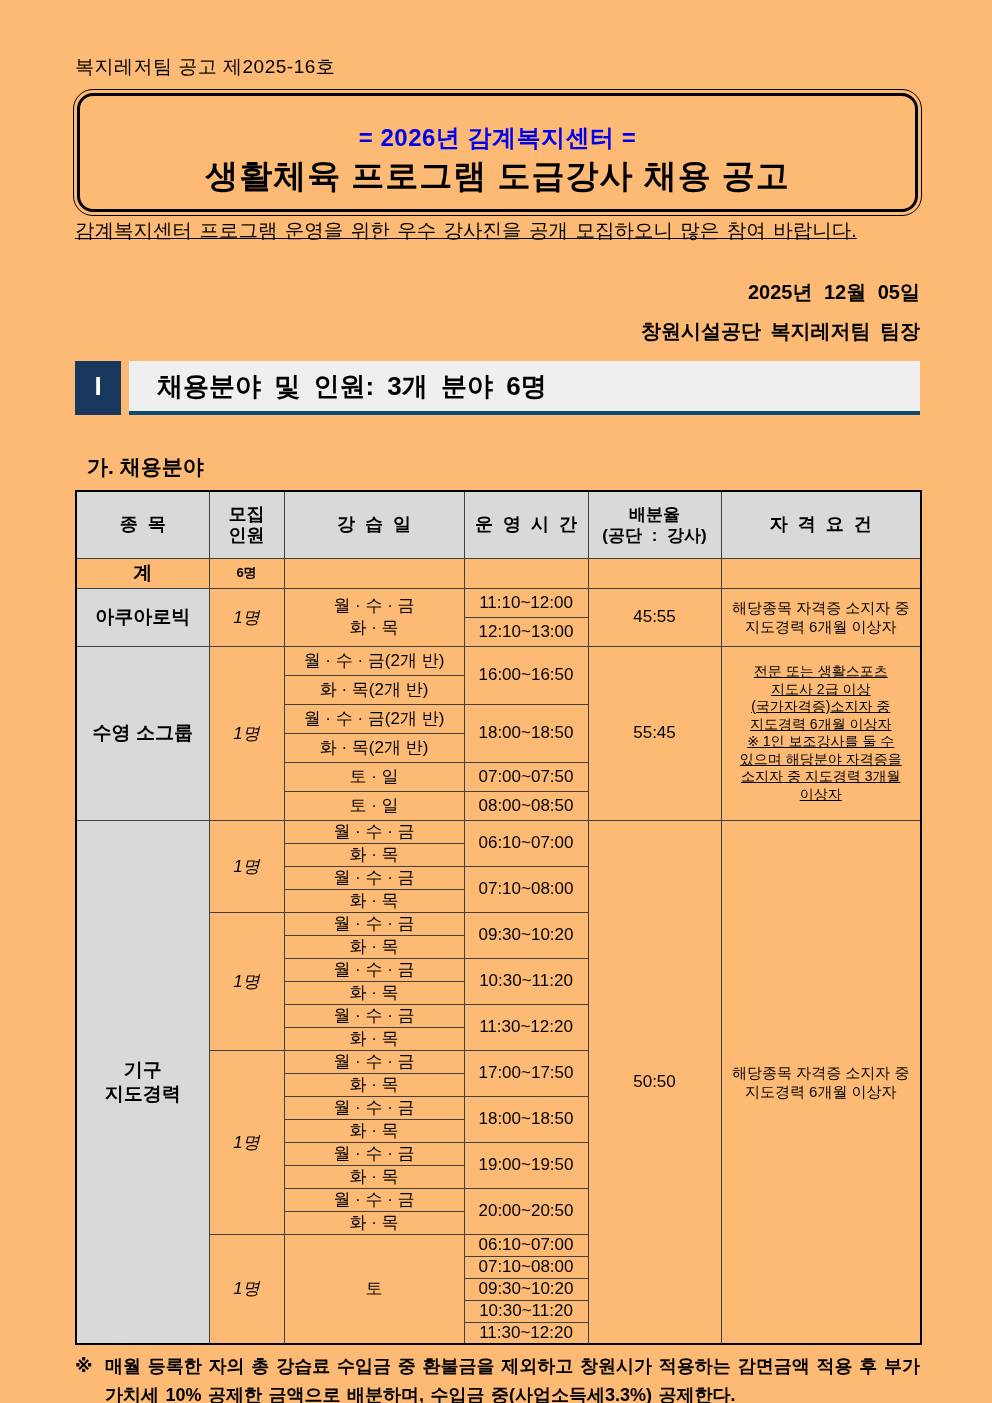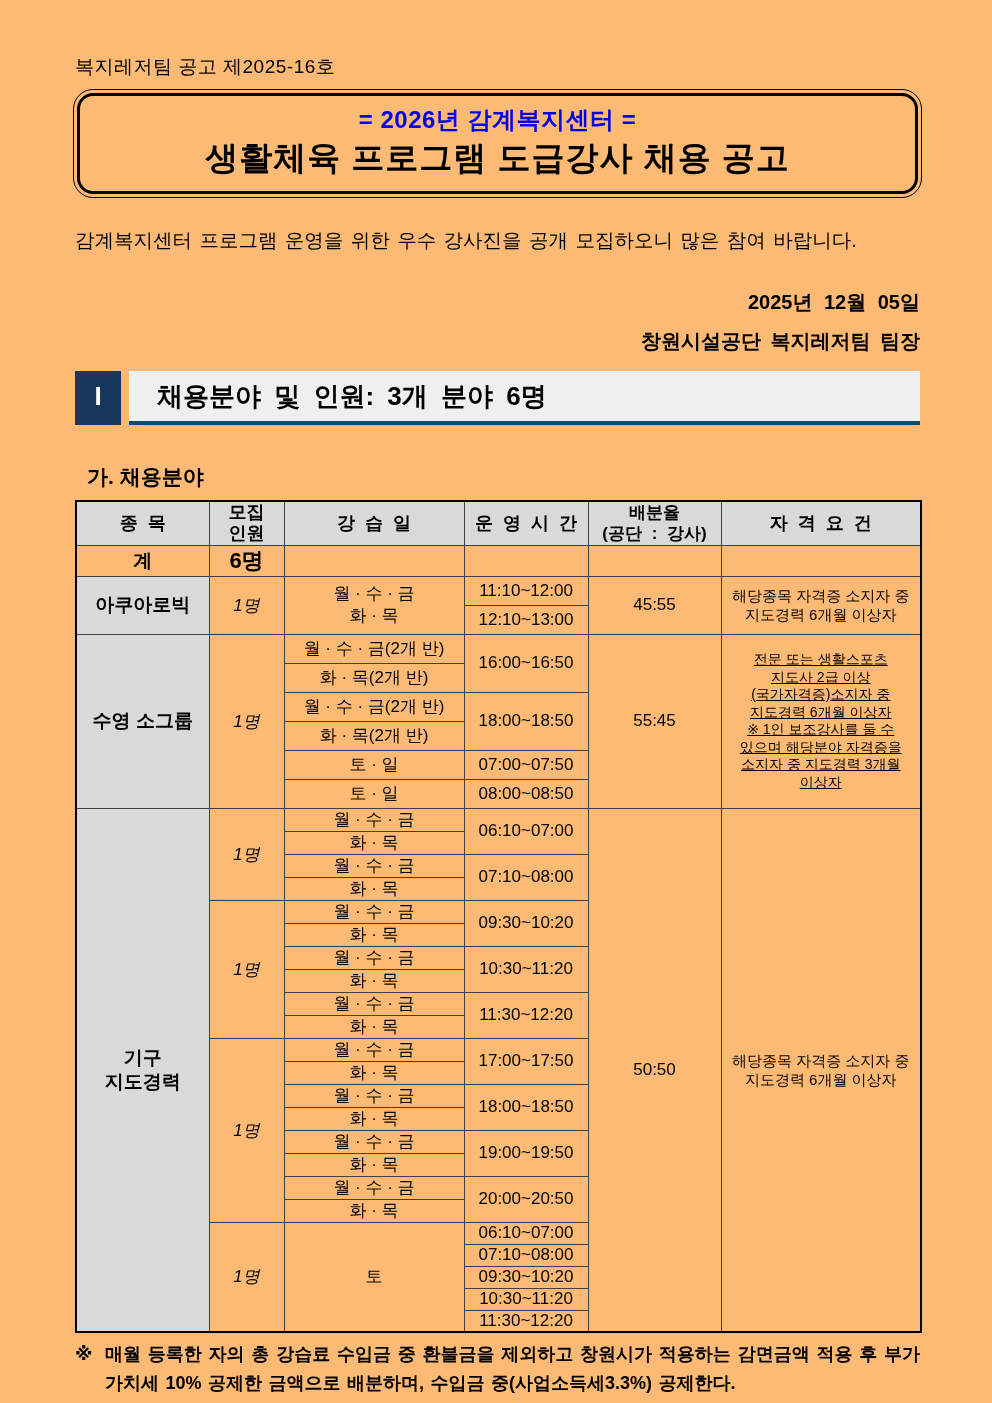--- a/index.html
+++ b/index.html
@@ -6,25 +6,25 @@
   .page{
     position:relative;width:992px;height:1403px;background:#fdba74;
     box-sizing:border-box;padding:54px 72px 0 75px;
     font-family:"Liberation Sans","DejaVu Sans",sans-serif;color:#000;
     overflow:hidden;
   }
   .doc-number{font-size:19px;letter-spacing:0.5px;}
   .title-box{
     margin:13px 2px 0 2px;border:3px solid #000;border-radius:16px;
     outline:1px solid #000;outline-offset:3px;
-    text-align:center;padding:7px 10px 11px 10px;
+    text-align:center;padding:25px 10px 11px 10px;
   }
   .title-line1{font-size:24px;font-weight:bold;color:#0000EE;line-height:33px;letter-spacing:0.5px;}
   .title-line2{font-size:33px;font-weight:bold;line-height:44px;letter-spacing:1px;}
-  .intro{margin-top:33px;font-size:19.5px;line-height:26px;word-spacing:2px;}
+  .intro{margin-top:5px;font-size:19.5px;line-height:26px;word-spacing:2px;text-decoration:underline;}
   .date-line{margin-top:36px;text-align:right;font-size:20px;font-weight:bold;word-spacing:6px;}
   .signer-line{margin-top:12px;text-align:right;font-size:20px;font-weight:bold;word-spacing:4px;}
   .section-header{margin-top:16px;display:flex;align-items:stretch;}
   .section-num{
     flex:none;width:46px;background:#17375D;color:#fff;
     font-size:26px;font-weight:bold;display:flex;align-items:center;justify-content:center;
     padding-bottom:4px;
   }
   .section-bar{
     flex:1;margin-left:8px;background:#EFEFEF;border-bottom:4px solid #0c4a6e;
@@ -33,25 +33,25 @@
   }
   .sub-label{margin-top:38px;margin-bottom:9px;padding-left:12px;font-size:21px;font-weight:bold;}
   table.recruit{
     border-collapse:collapse;table-layout:fixed;width:845px;
     border:2px solid #000;
   }
   table.recruit td,table.recruit th{
     border:1px solid #404040;padding:0 2px;text-align:center;vertical-align:middle;
     white-space:pre-line;overflow:hidden;
   }
-  tr.h52{height:44px;} tr.h30{height:30px;} tr.h29{height:29px;} tr.h22{height:22px;}
+  tr.h52{height:67px;} tr.h30{height:30px;} tr.h29{height:29px;} tr.h22{height:22px;}
   .th{background:#D9D9D9;font-weight:bold;font-size:18px;line-height:21px;word-spacing:5px;}
   .name-cell{background:#D9D9D9;font-weight:bold;font-size:19px;line-height:24px;}
   .total-label{font-weight:bold;font-size:19px;}
-  .total-count{font-weight:bold;font-size:22px;}
+  .total-count{font-weight:bold;font-size:13px;}
   .cnt{font-size:17px;font-style:italic;}
   .day{font-size:17px;line-height:22px;}
   .time{font-size:17px;}
   .ratio{font-size:17px;}
   .qual{font-size:15px;line-height:19px;}
   .qual-sm{font-size:14px;line-height:17.5px;text-decoration:underline;}
   .footnote{margin-top:7px;display:flex;font-weight:bold;font-size:18px;line-height:29px;}
   .fn-marker{flex:none;width:30px;}
   .fn-text{flex:1;text-align:justify;word-spacing:1.5px;}
 </style>

